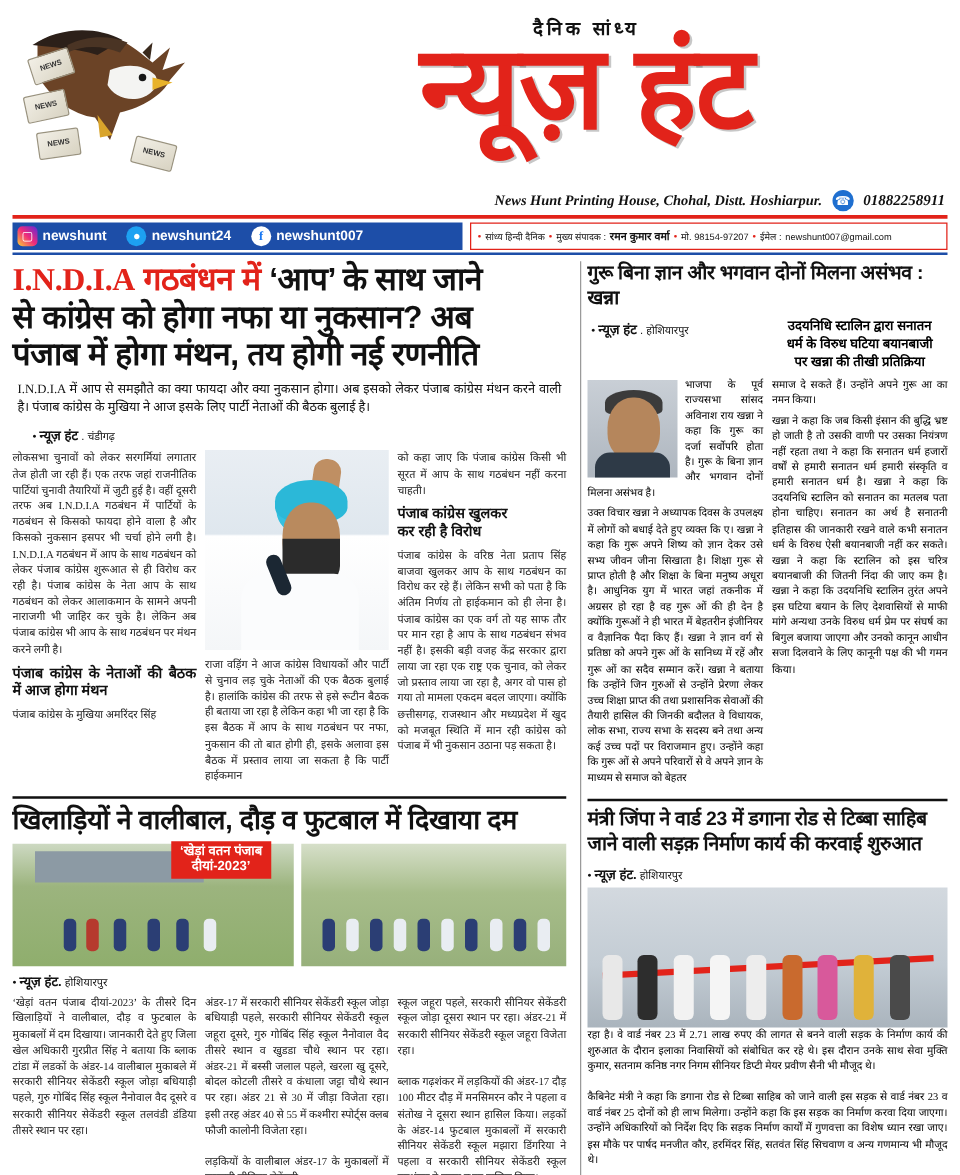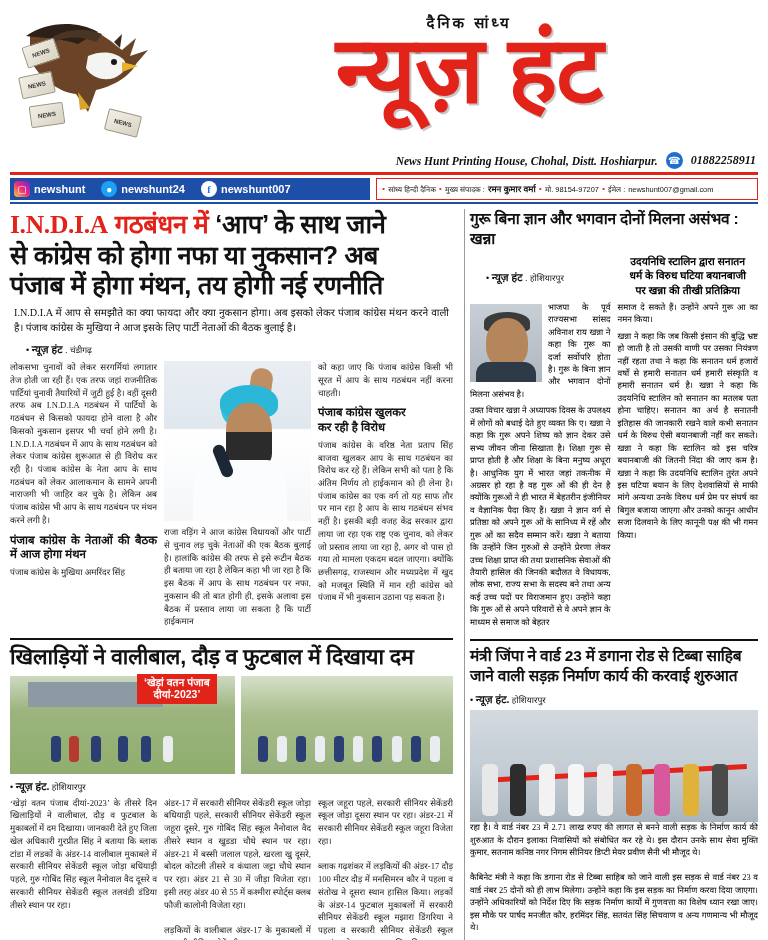--- a/index.html
+++ b/index.html
@@ -379,21 +379,21 @@
 
     <div class="vdiv"></div>
 
     <div class="right-zone">
 
       <div>
         <h2 class="right-head">गुरू बिना ज्ञान और भगवान दोनों मिलना असंभव : खन्ना</h2>
 
         <div class="rc-cols" style="margin-top:5px">
           <div class="rc">
-            <div class="byline" style="margin:16px">
+            <div class="byline" style="margin:3px">
               • <b>न्यूज़ हंट</b>
               . <span class="place">होशियारपुर</span>
             </div>
           </div>
           <div class="rc">
             <div class="subhead-center" style="white-space:pre-line">उदयनिधि स्टालिन द्वारा सनातन
 धर्म के विरुध घटिया बयानबाजी
 पर खन्ना की तीखी प्रतिक्रिया</div>
           </div>
         </div>

